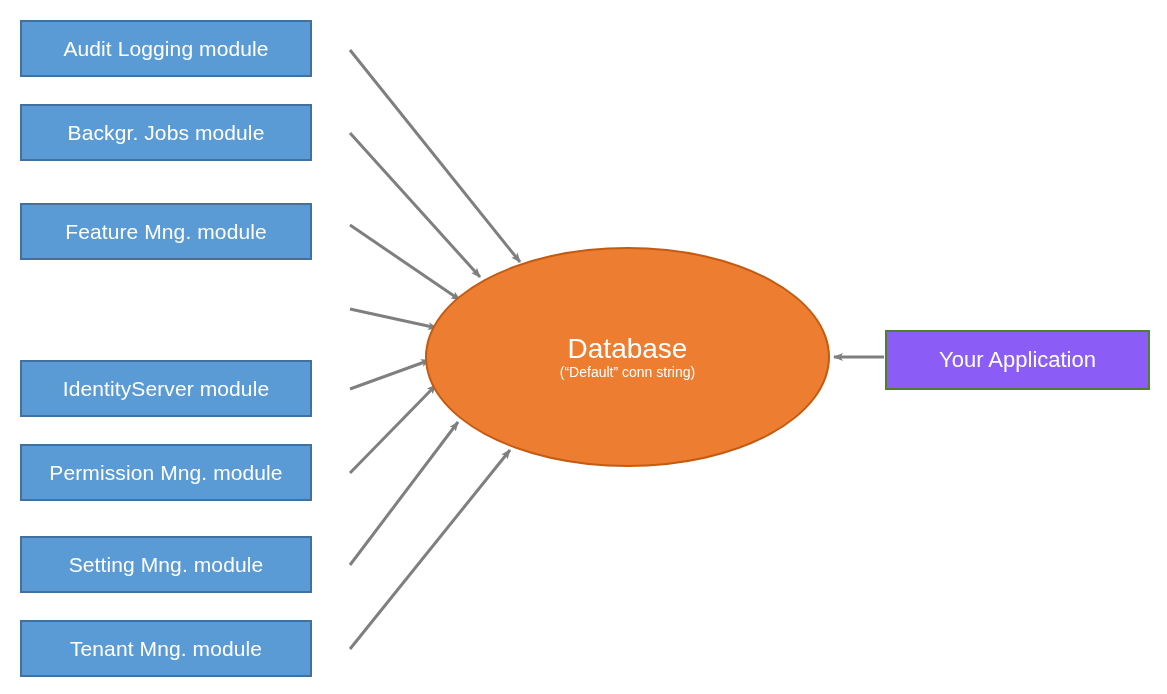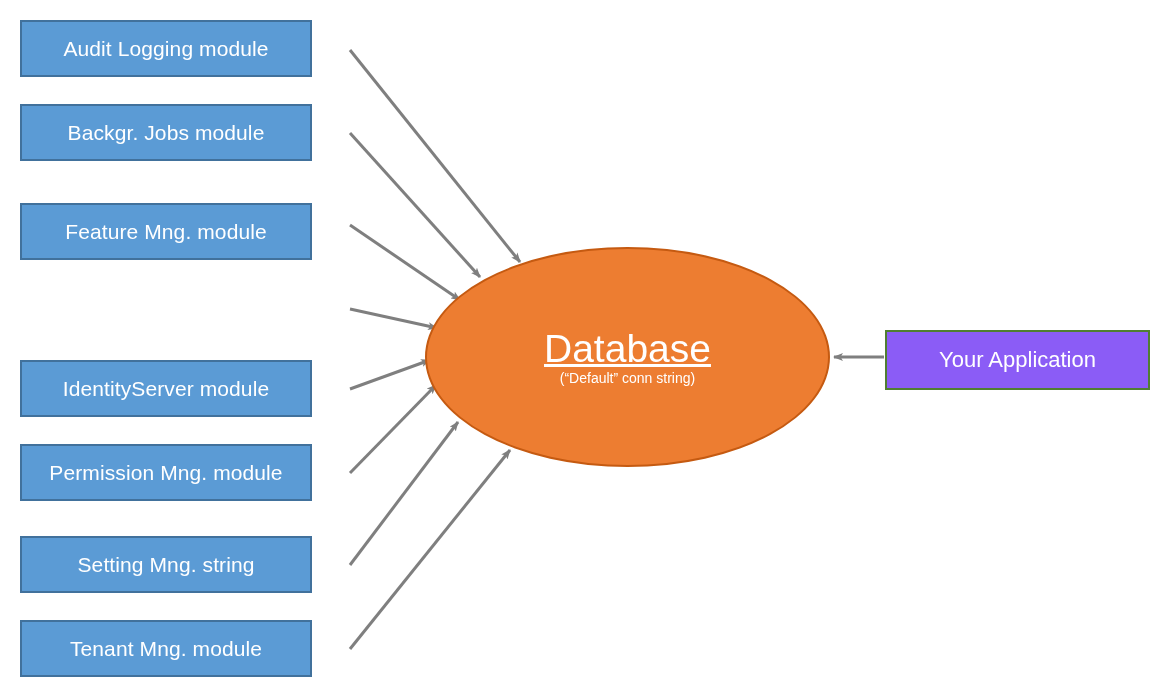--- a/index.html
+++ b/index.html
@@ -43,24 +43,23 @@
     border: 2px solid #C55A11;
     border-radius: 50%;
     box-sizing: border-box;
     display: flex;
     flex-direction: column;
     align-items: center;
     justify-content: center;
     color: #ffffff;
   }
   .db-title {
-    font-size: 39px;
+    font-size: 28px;
     line-height: 1.1;
     margin-bottom: 0;
-    text-decoration: underline;
   }
   .db-subtitle {
     font-size: 14px;
     line-height: 1.1;
   }
   .app-box {
     position: absolute;
     left: 885px;
     top: 330px;
     width: 265px;
@@ -117,21 +116,21 @@
   <div class="module-box" style="top:203px">
     <span>Feature Mng. module</span>
   </div>
   <div class="module-box" style="top:360px">
     <span>IdentityServer module</span>
   </div>
   <div class="module-box" style="top:444px">
     <span>Permission Mng. module</span>
   </div>
   <div class="module-box" style="top:536px">
-    <span>Setting Mng. string</span>
+    <span>Setting Mng. module</span>
   </div>
   <div class="module-box" style="top:620px">
     <span>Tenant Mng. module</span>
   </div>
 
   <div class="db-ellipse">
     <div class="db-title">Database</div>
     <div class="db-subtitle">(“Default” conn string)</div>
   </div>
 

